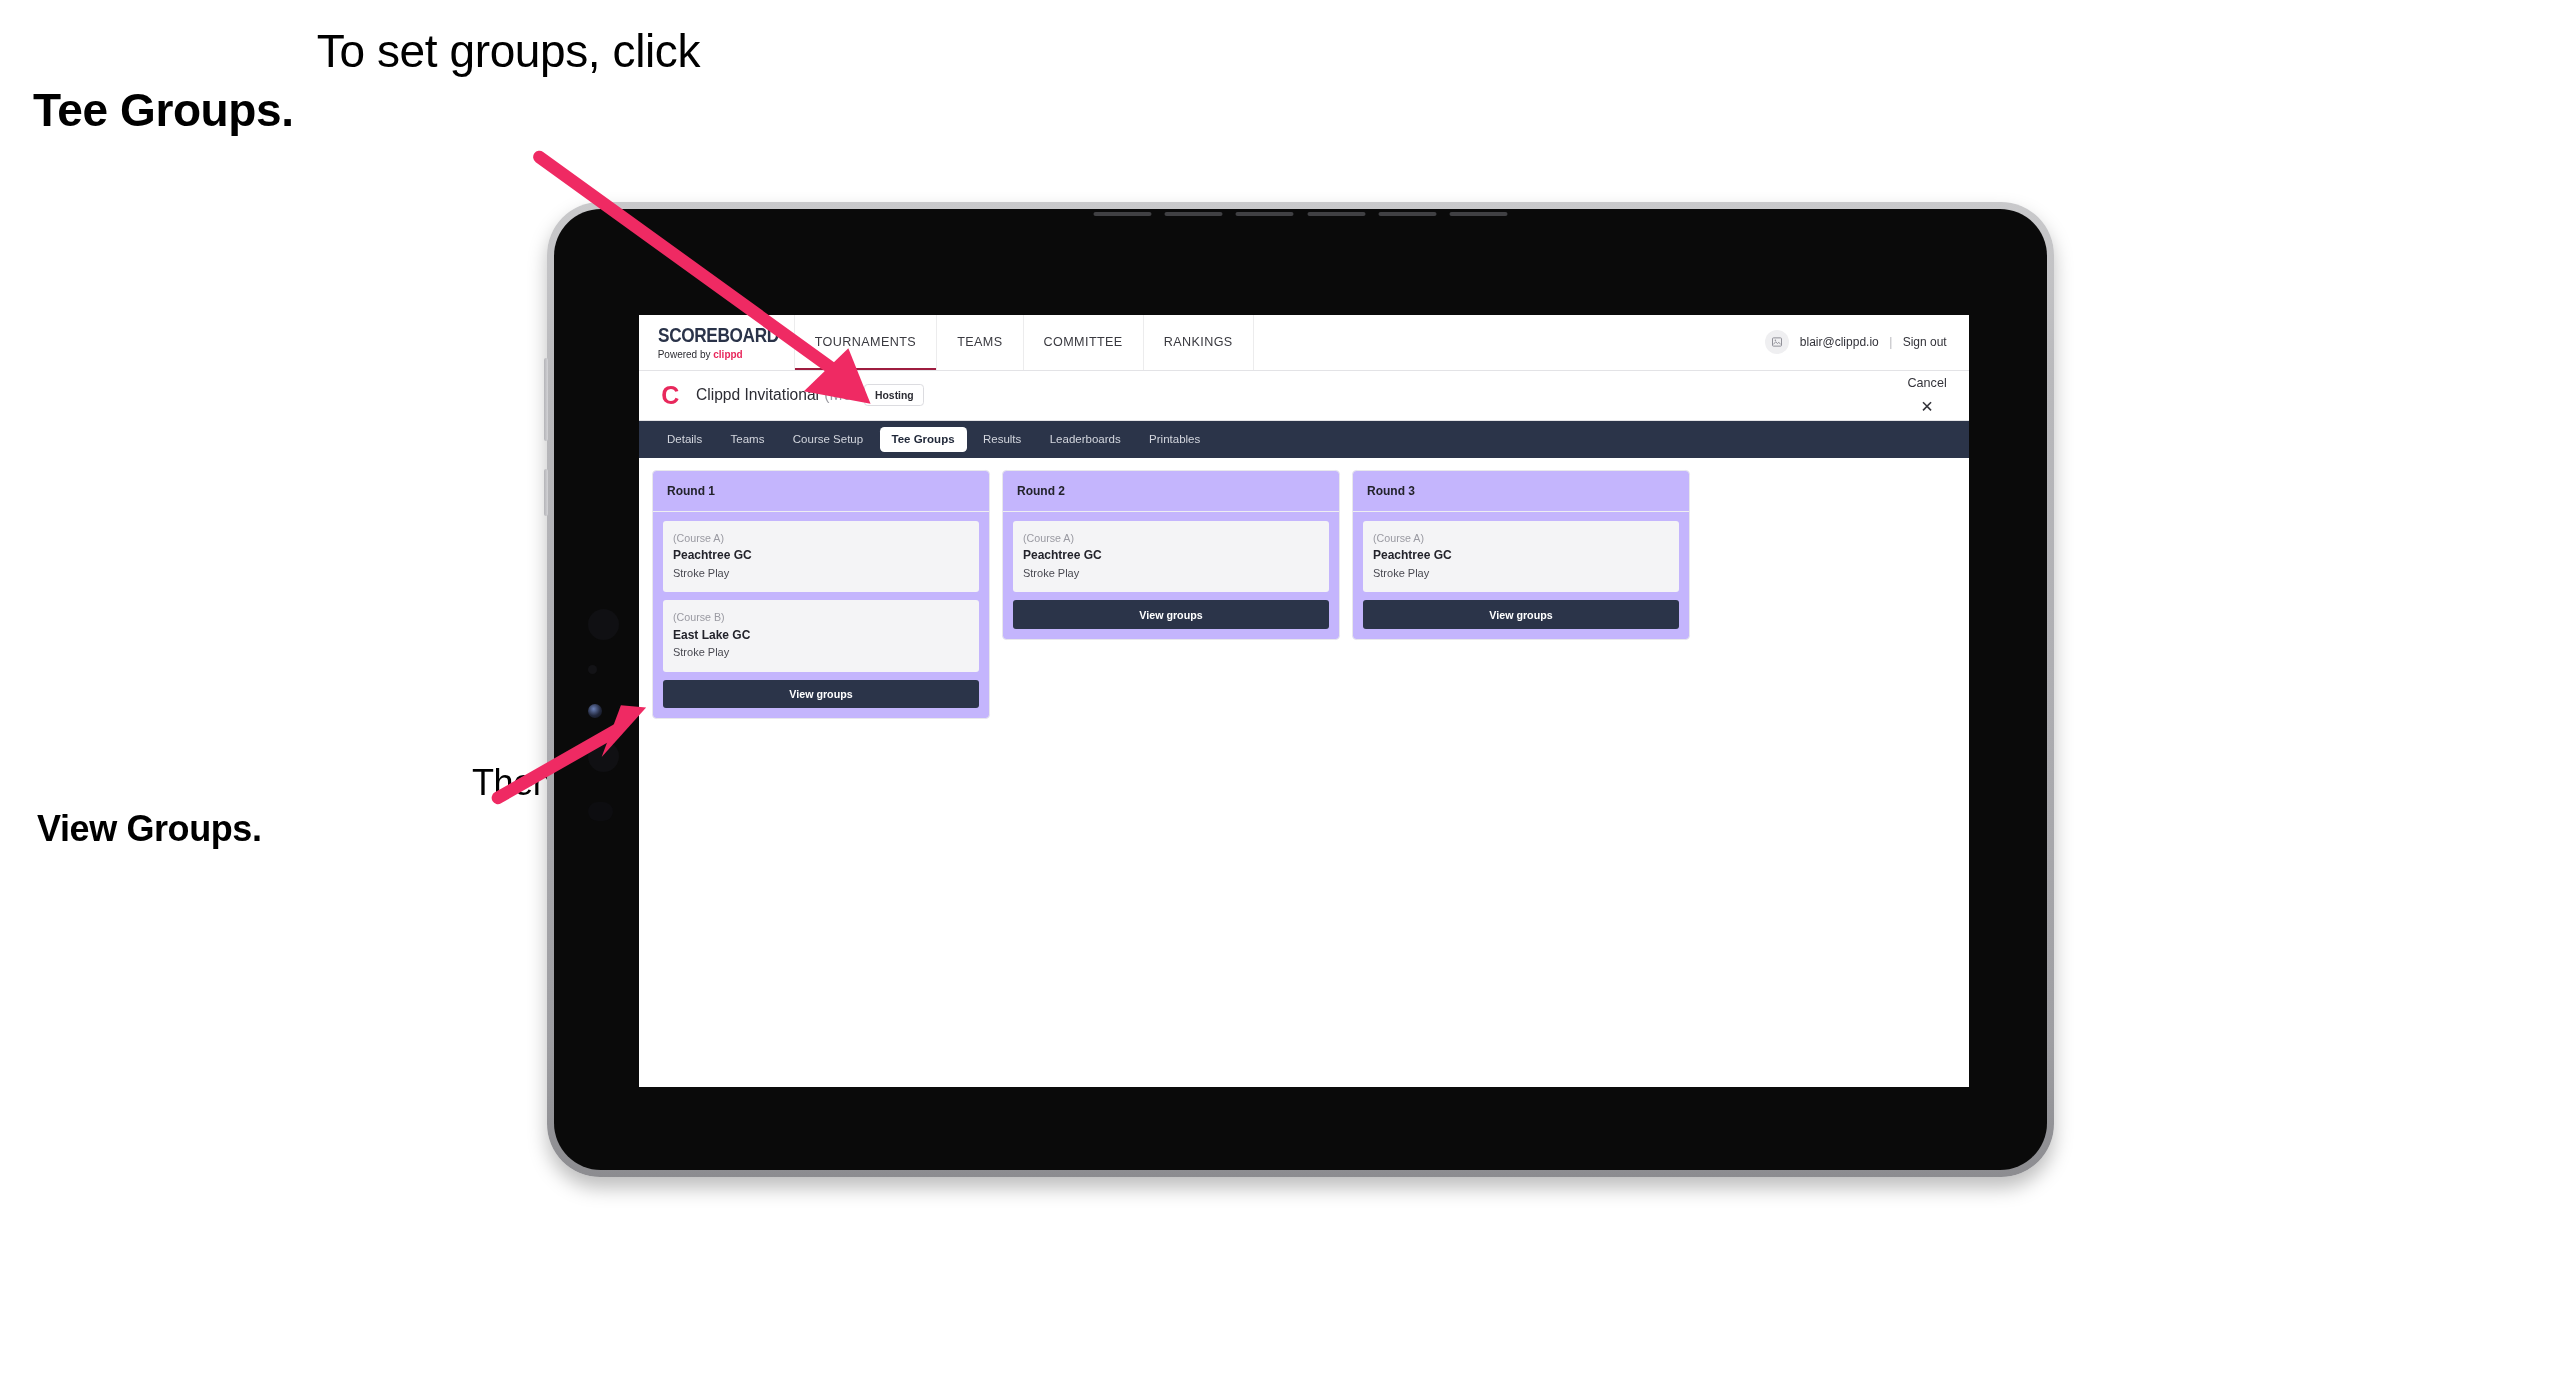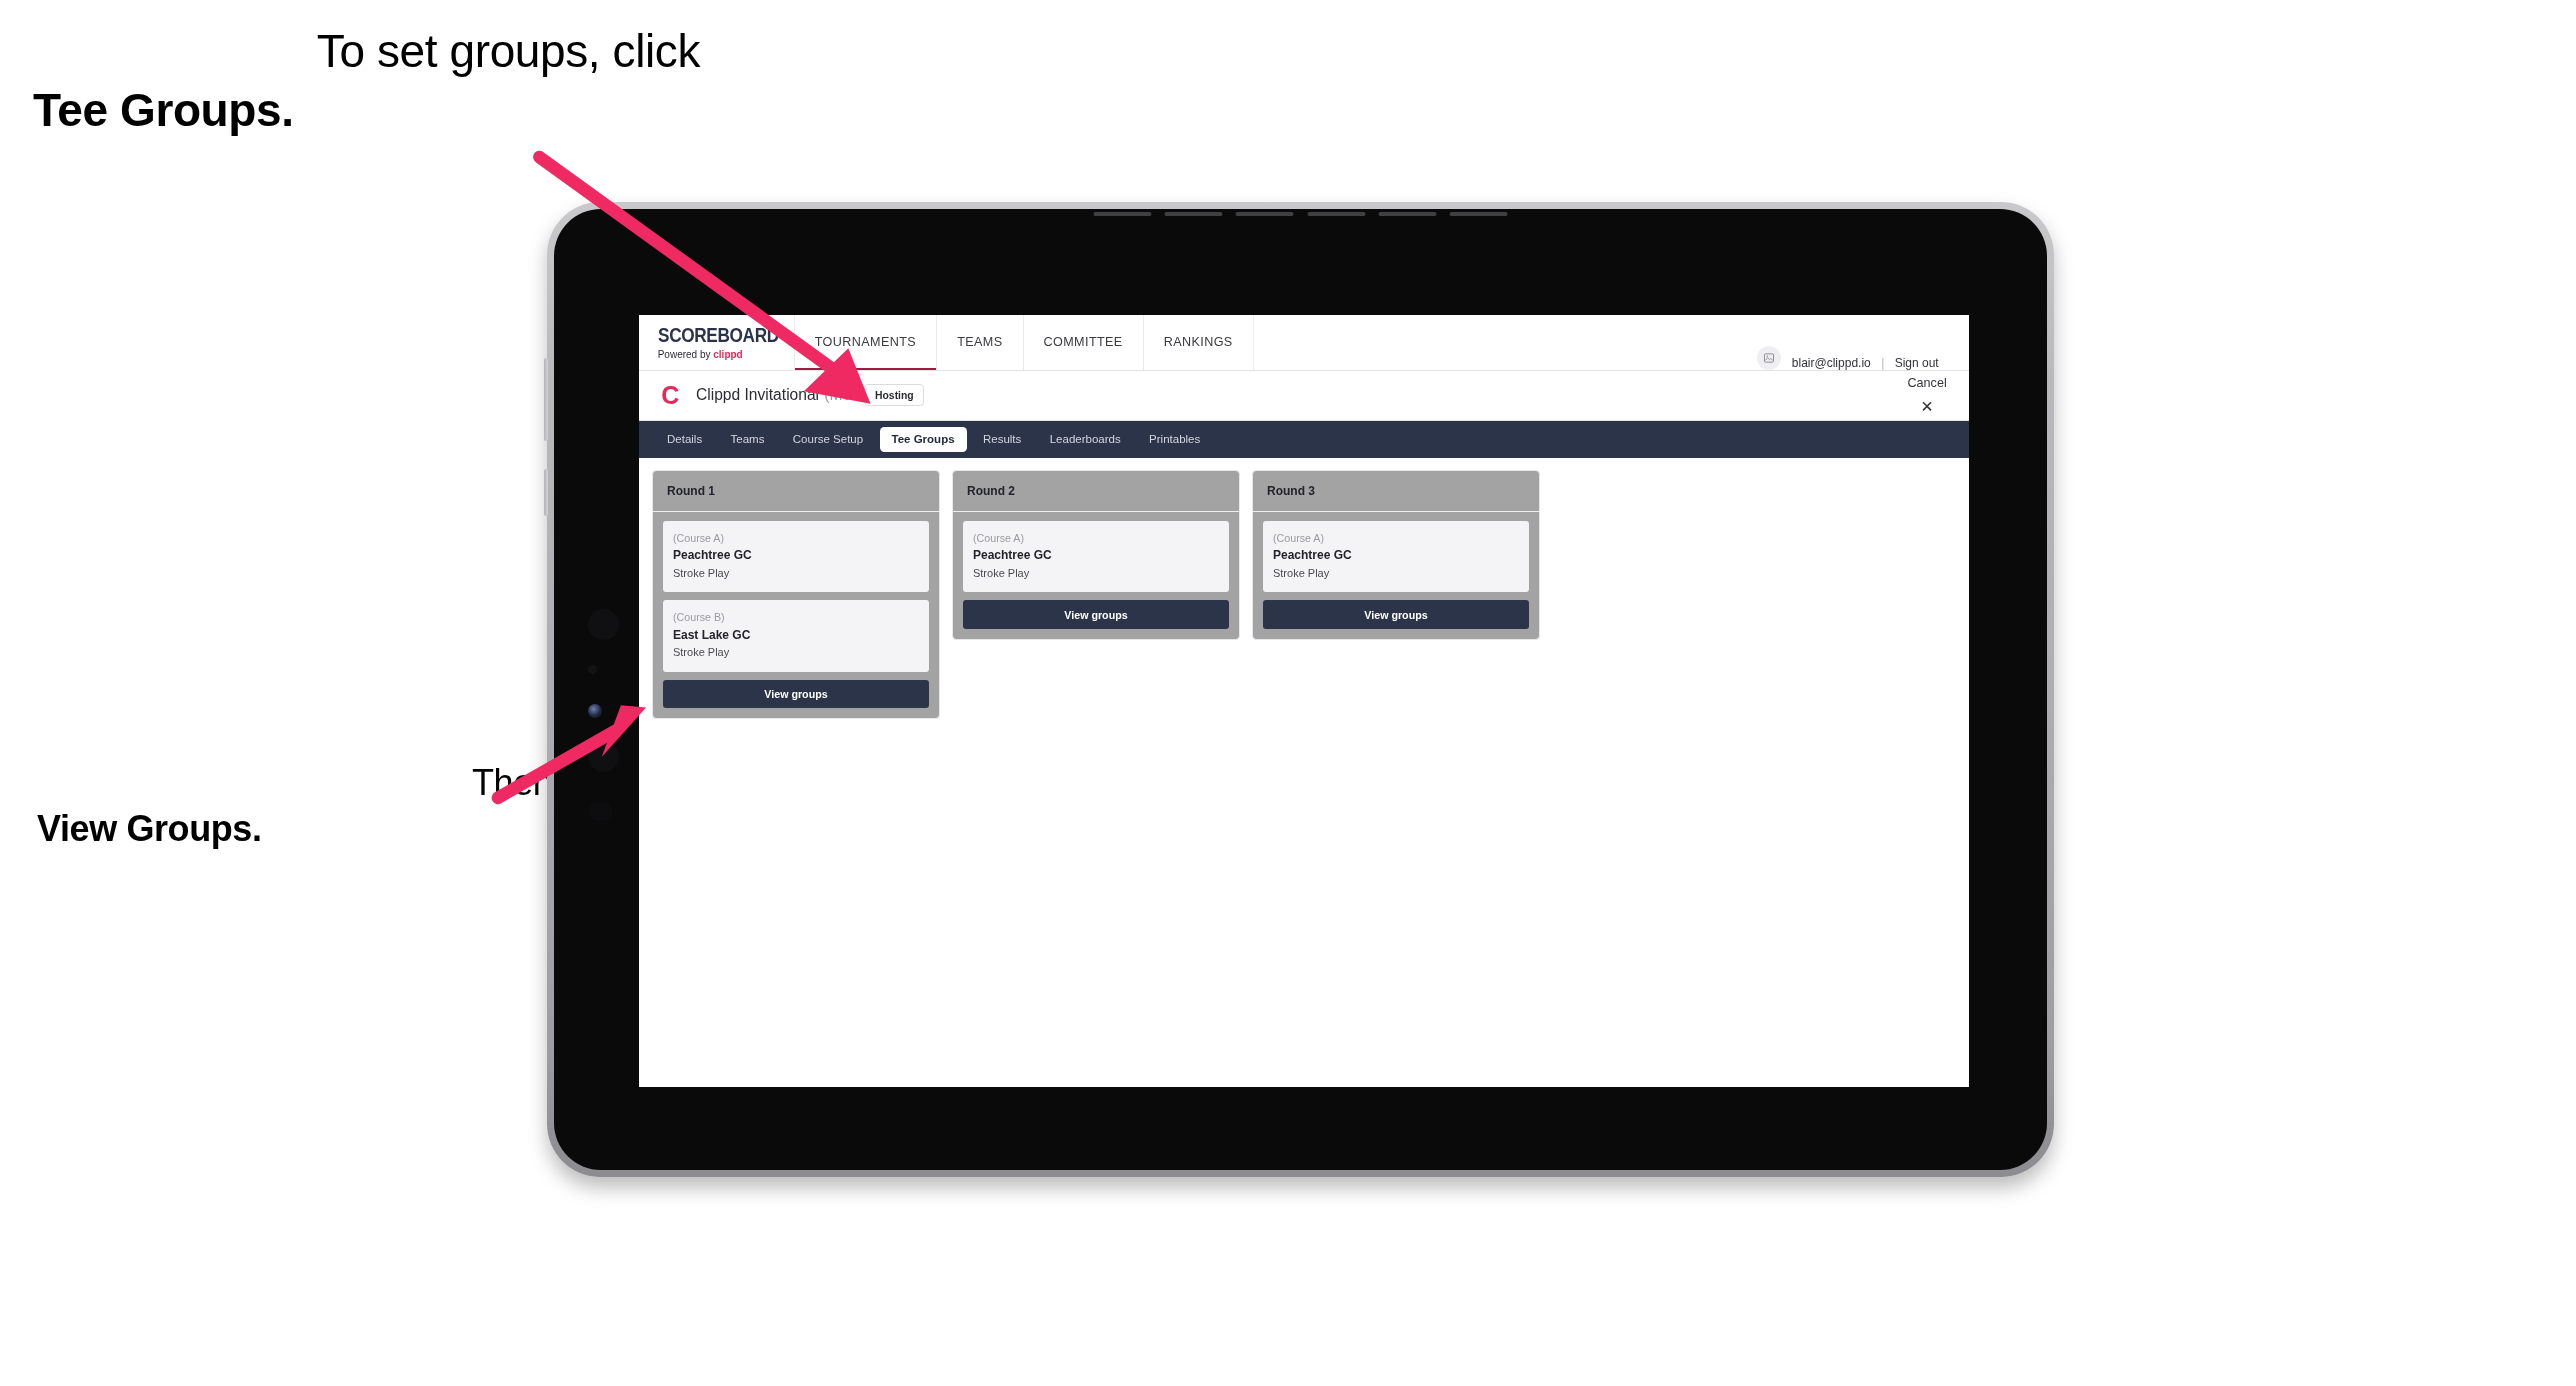--- a/index.html
+++ b/index.html
@@ -164,23 +164,23 @@
     content: "";
     position: absolute;
     left: 0; right: 0; bottom: -0.7px;
     height: 2.2px;
     background: #9e1c3f;
   }
 
   .nav-right {
     margin-left: auto;
     display: flex;
-    align-items: flex-end;
+    align-items: center;
     gap: 10.4px;
-    padding-right: 30px;
+    padding-right: 22px;
     font-size: 12px;
     color: #33333a;
     white-space: nowrap;
   }
   .avatar {
     width: 24px; height: 24px;
     border-radius: 50%;
     background: #efeff1;
     display: flex;
     align-items: center;
@@ -263,24 +263,24 @@
 
   
   .content {
     background: #ffffff;
     padding: 12px 0 0 13.3px;
     display: flex;
     gap: 12px;
     align-items: flex-start;
   }
   .round-card {
-    width: 288px;
+    width: 338px;
     border: 0.7px solid #e8e8ec;
     border-radius: 4.4px;
-    background: #a3a3a3;
+    background: #c4b5fd;
   }
   .round-head {
     height: 41px;
     display: flex;
     align-items: center;
     padding: 0 14px;
     border-bottom: 0.7px solid #eeeef1;
     font-size: 12px;
     font-weight: 700;
     color: #23232b;

